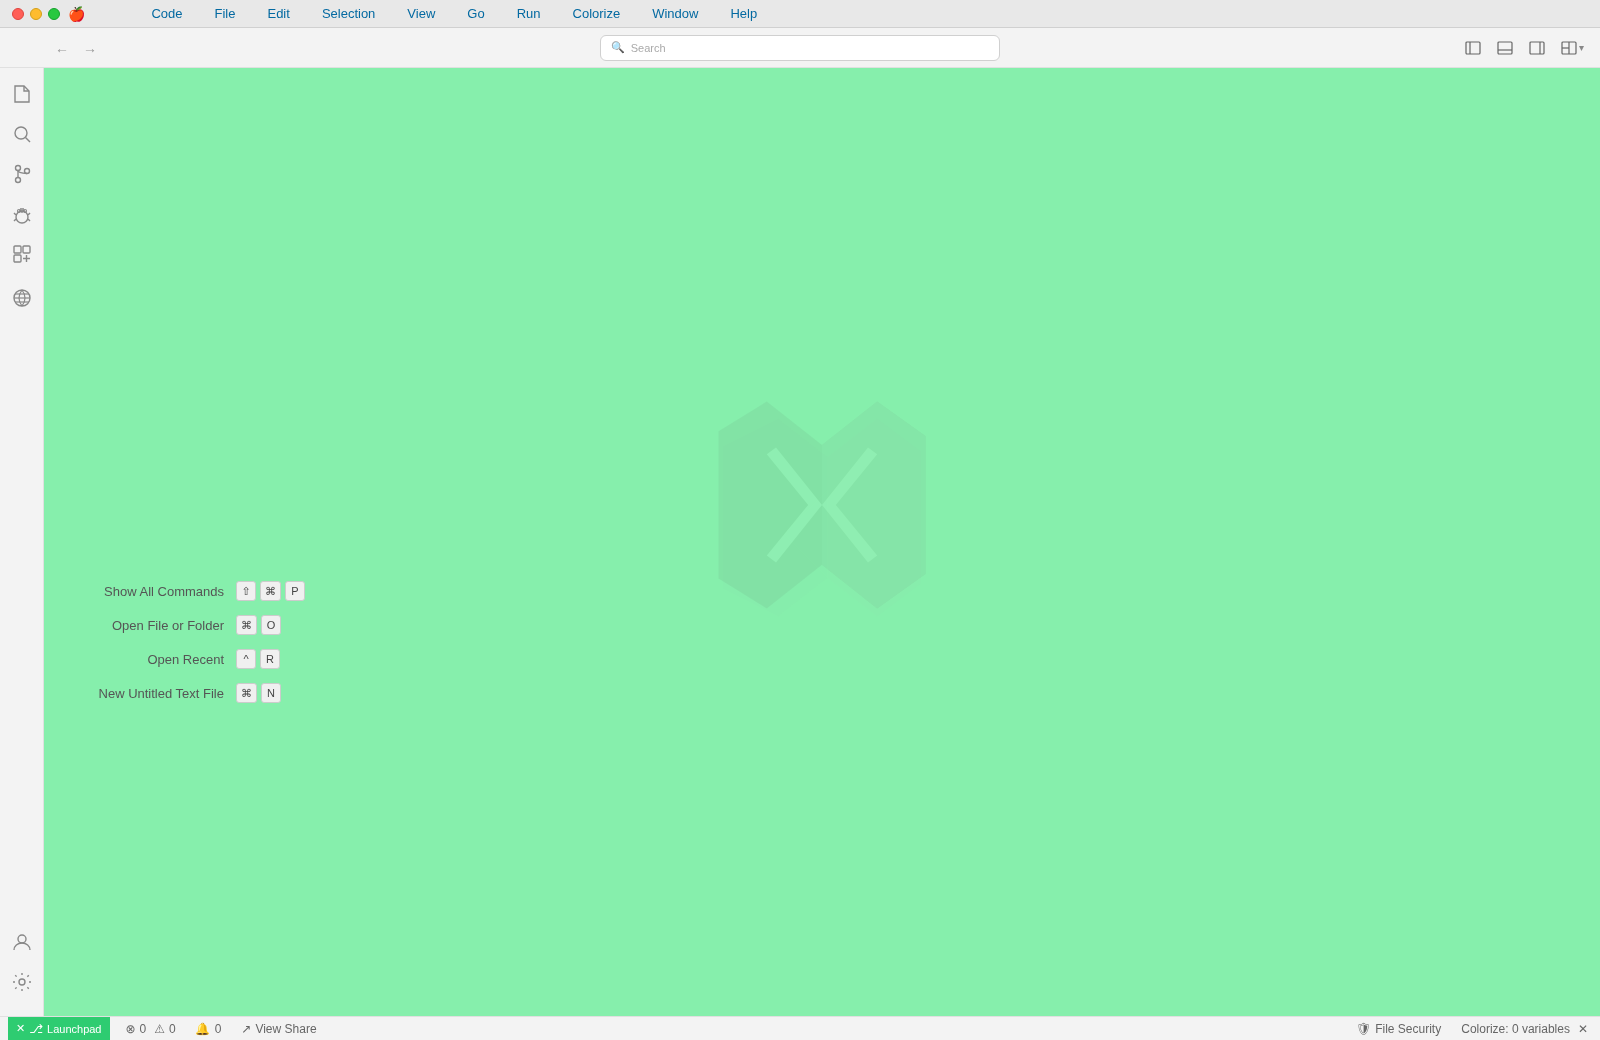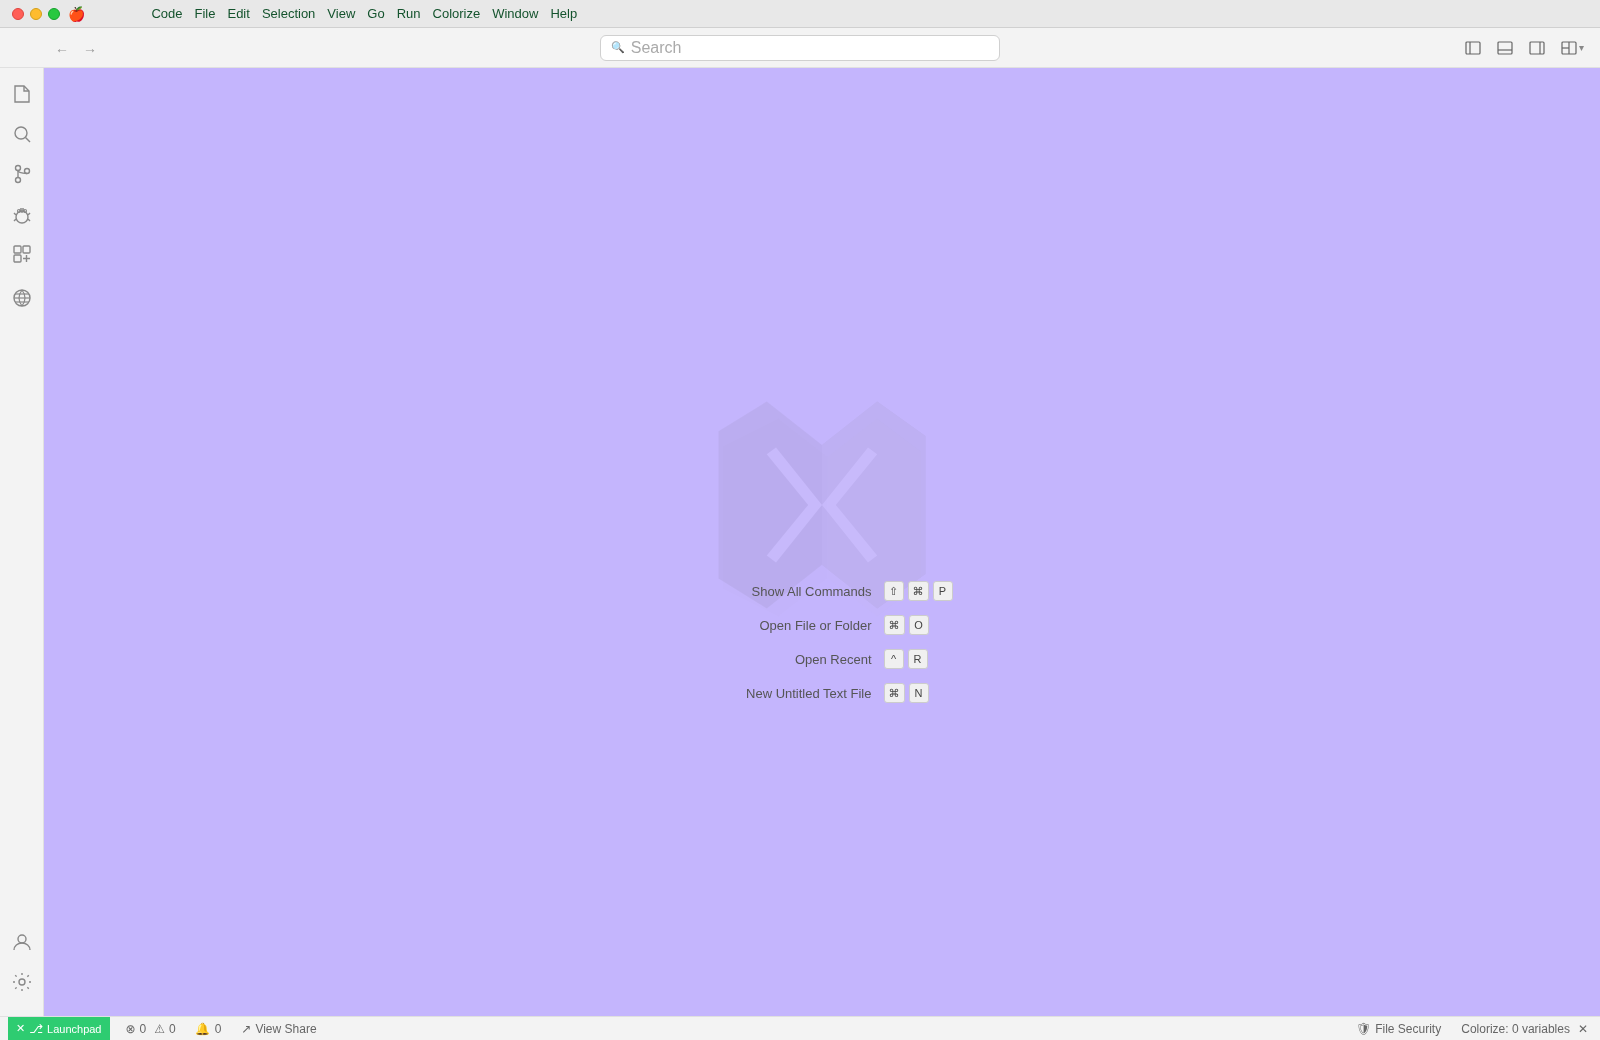--- a/index.html
+++ b/index.html
@@ -20,23 +20,23 @@
       display: flex;
       align-items: center;
       padding: 0 12px;
       gap: 8px;
       border-bottom: 1px solid #d0d0d0;
       flex-shrink: 0;
     }
     .titlebar-menu {
       display: flex;
       align-items: center;
-      gap: 12px;
+      gap: 32px;
       font-size: 13px;
-      color: #14532d;
+      color: #0369a1;
       margin-left: 50px;
     }
     .titlebar-menu span {
       cursor: pointer;
     }
     .traffic-lights {
       display: flex;
       gap: 6px;
       align-items: center;
     }
@@ -149,24 +149,23 @@
       display: flex;
       flex-direction: column;
       align-items: center;
       gap: 4px;
       padding-bottom: 8px;
     }
 
     
     .editor-area {
       flex: 1;
-      background: #c4b5fd;
-      display: flex;
-      align-items: center;
-      justify-content: center;
+      background: #86efac;
+      display: flex;
+      align-items: center;
       position: relative;
     }
 
     
     .vscode-logo {
       position: absolute;
       top: 50%;
       left: 50%;
       transform: translate(-50%, -60%);
       opacity: 0.06;
@@ -298,21 +297,21 @@
   </div>
 </div>
 
 <div class="toolbar">
   <div class="toolbar-nav">
     <div class="toolbar-nav-btn">←</div>
     <div class="toolbar-nav-btn">→</div>
   </div>
   <div class="search-bar">
     <span class="search-icon-inner">🔍</span>
-    <span style="color:#aaa; font-size:16px;">Search</span>
+    <span style="color:#aaa; font-size:11px;">Search</span>
   </div>
   <div class="toolbar-right">
     <div class="editor-icon-btn">
       <svg width="16" height="16" viewBox="0 0 16 16" fill="none">
         <rect x="1" y="2" width="14" height="12" rx="1" stroke="#666" stroke-width="1.2" fill="none"></rect>
         <line x1="5" y1="2" x2="5" y2="14" stroke="#666" stroke-width="1.2"></line>
       </svg>
     </div>
     <div class="editor-icon-btn">
       <svg width="16" height="16" viewBox="0 0 16 16" fill="none">

